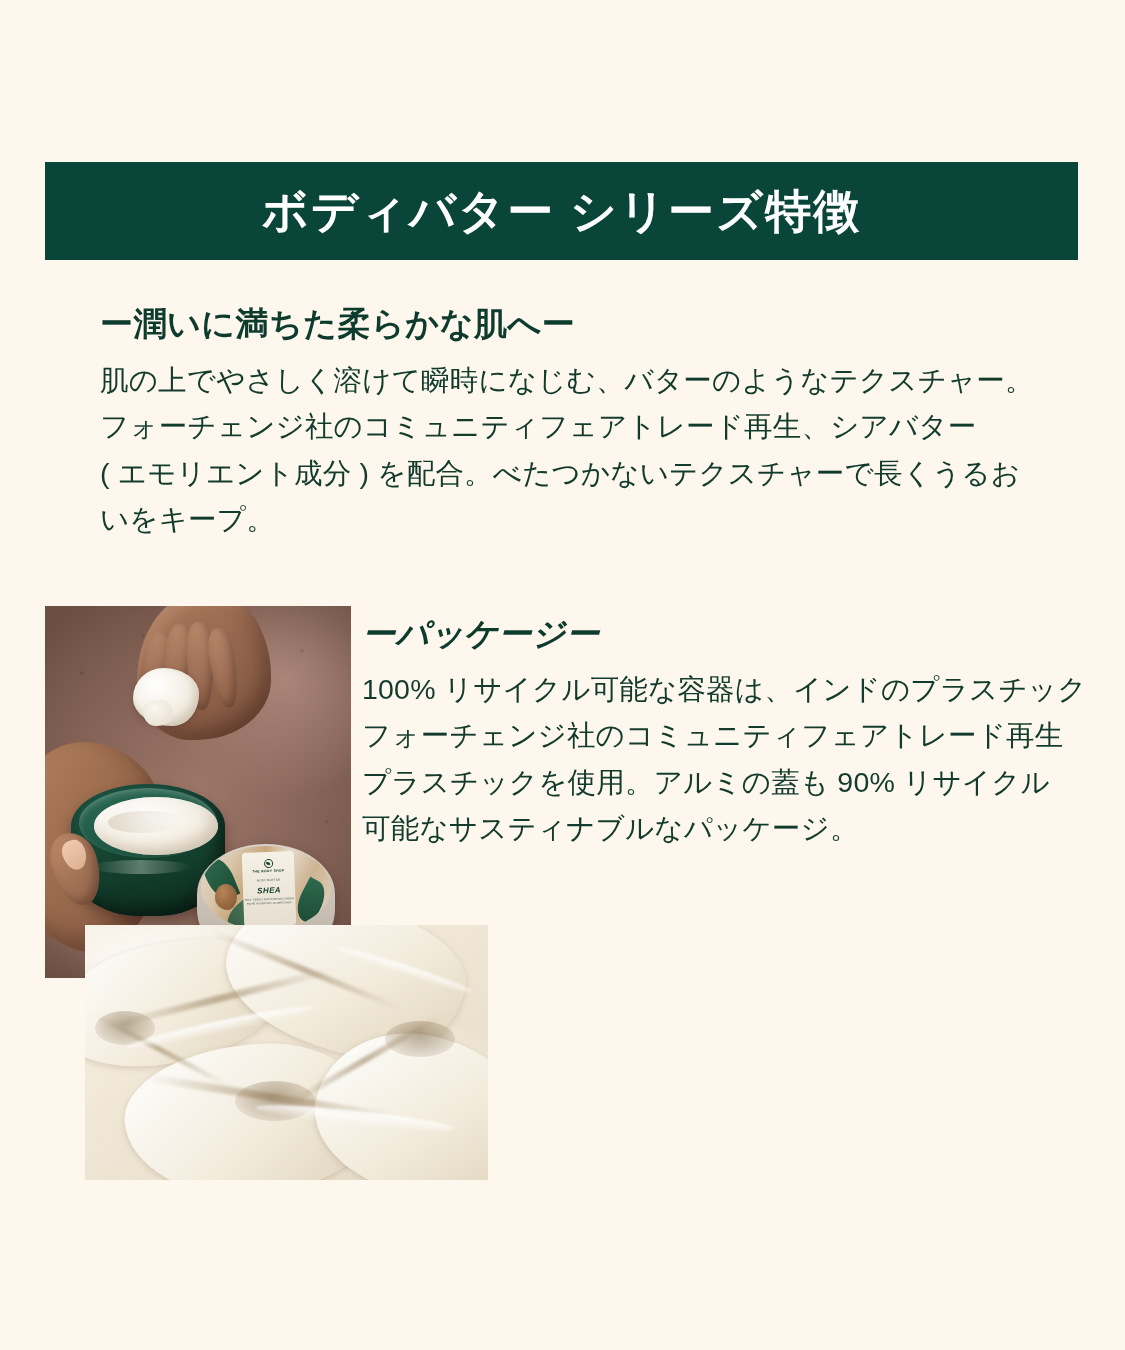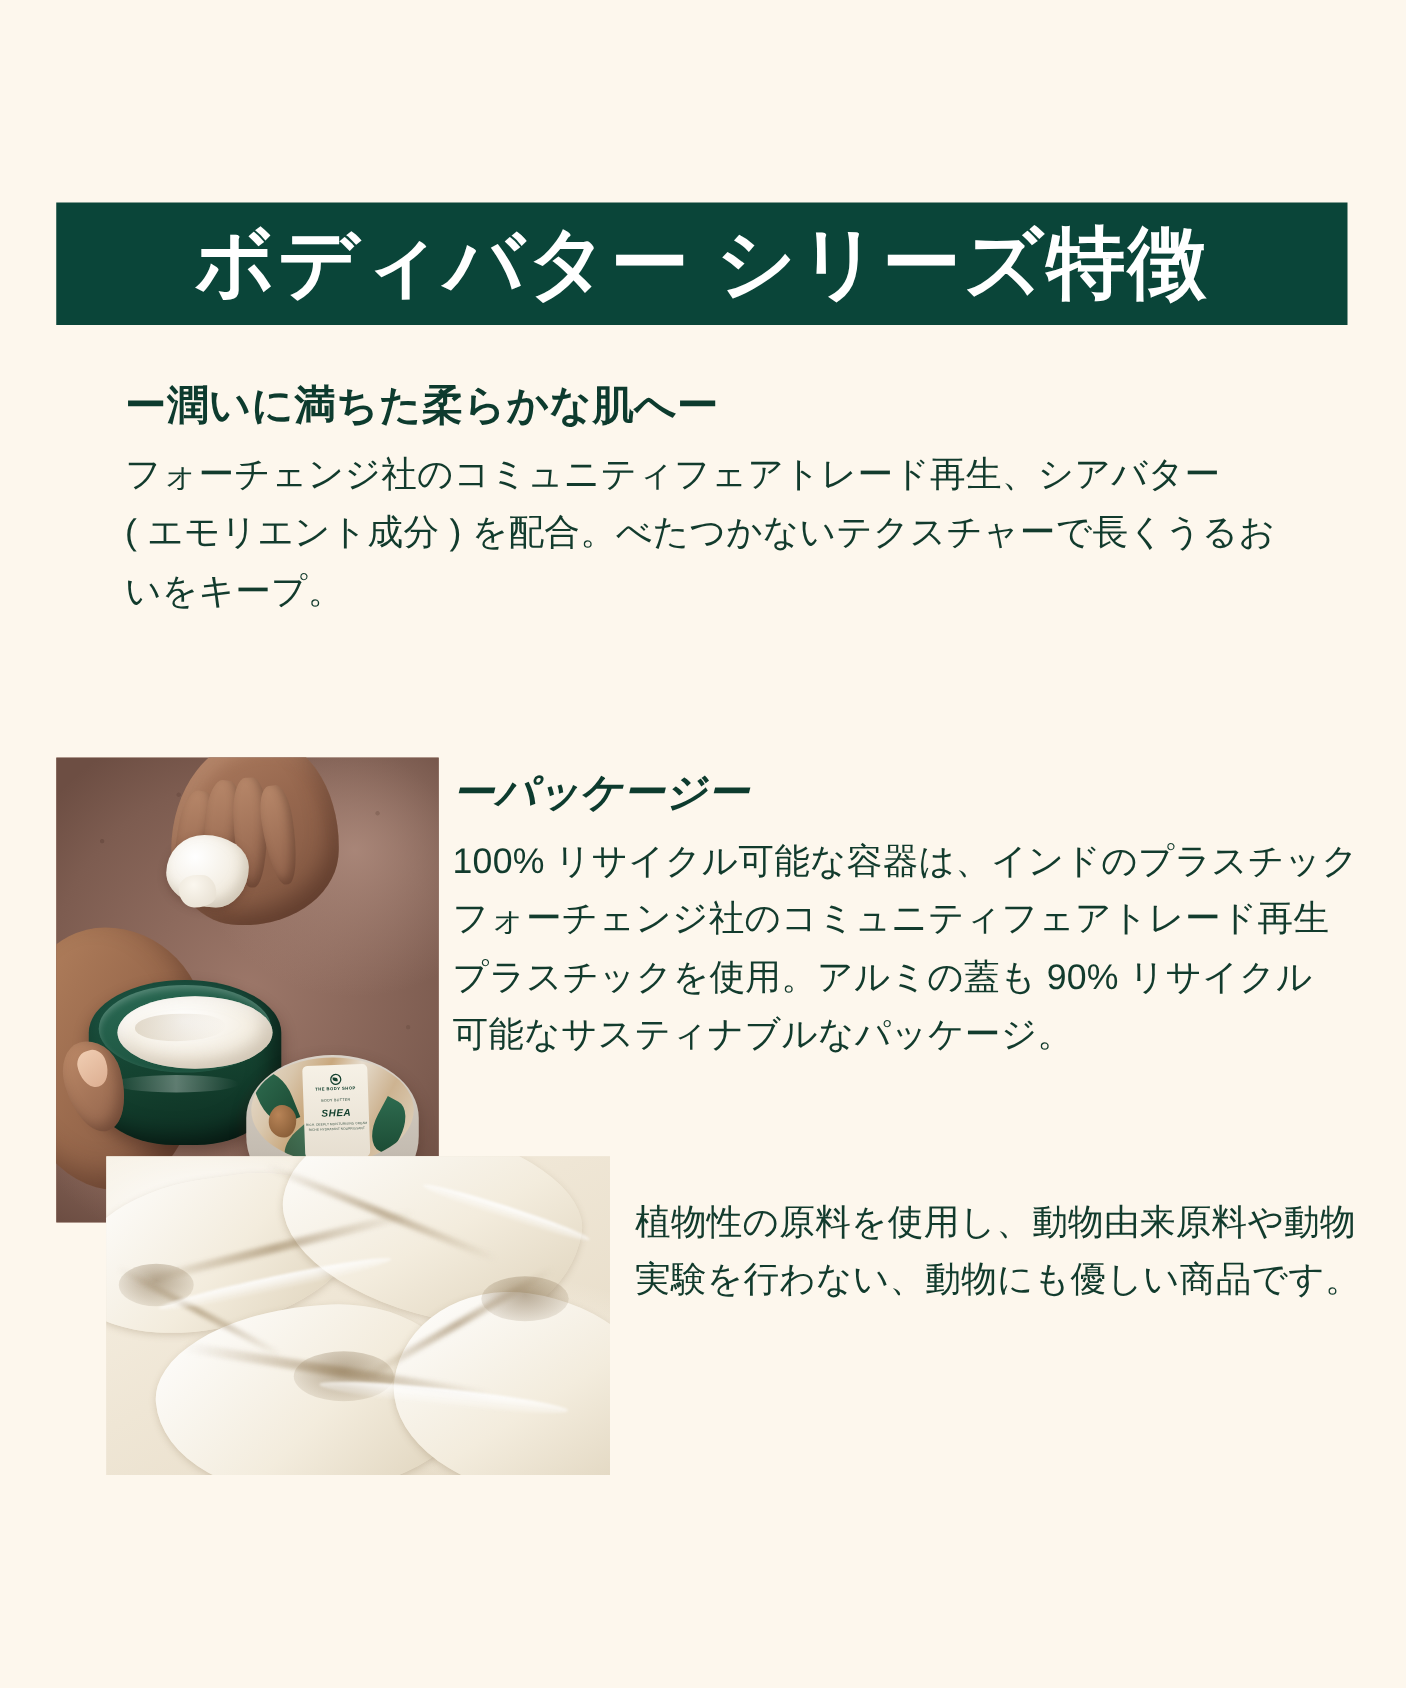--- a/index.html
+++ b/index.html
@@ -29,21 +29,21 @@
     top: 162px;
     width: 1033px;
     height: 98px;
     background: #0a4539;
     display: flex;
     align-items: center;
     justify-content: center;
   }
   .banner-title {
     color: #ffffff;
-    font-size: 63px;
+    font-size: 46px;
     font-weight: 700;
     letter-spacing: 2px;
     line-height: 1;
     white-space: nowrap;
   }
 
   
   .section-heading {
     color: #0d3b2e;
     font-size: 33px;
@@ -453,20 +453,21 @@
 
 <div class="page">
 
   <div class="banner">
     <span class="banner-title">ボディバター シリーズ特徴</span>
   </div>
 
   <div class="block-moisture">
     <h2 class="section-heading">ー潤いに満ちた柔らかな肌へー</h2>
     <div class="body-text">
+      <p>肌の上でやさしく溶けて瞬時になじむ、バターのようなテクスチャー。</p>
       <p>フォーチェンジ社のコミュニティフェアトレード再生、シアバター</p>
       <p>( エモリエント成分 ) を配合。べたつかないテクスチャーで長くうるお</p>
       <p>いをキープ。</p>
     </div>
   </div>
 
   <div class="photo-hands">
     <div class="bg-stone"></div>
     <div class="speckle"></div>
 
@@ -533,19 +534,15 @@
     <div class="crease c2"></div>
     <div class="crease c3"></div>
     <div class="crease c4"></div>
     <div class="crease c5"></div>
     <div class="ridge r1"></div>
     <div class="ridge r2"></div>
     <div class="ridge r3"></div>
   </div>
 
   <div class="block-vegan">
-    <div class="body-text">
-      <p>植物性の原料を使用し、動物由来原料や動物</p>
-      <p>実験を行わない、動物にも優しい商品です。</p>
-    </div>
   </div>
 
 </div>
 
 </body></html>

